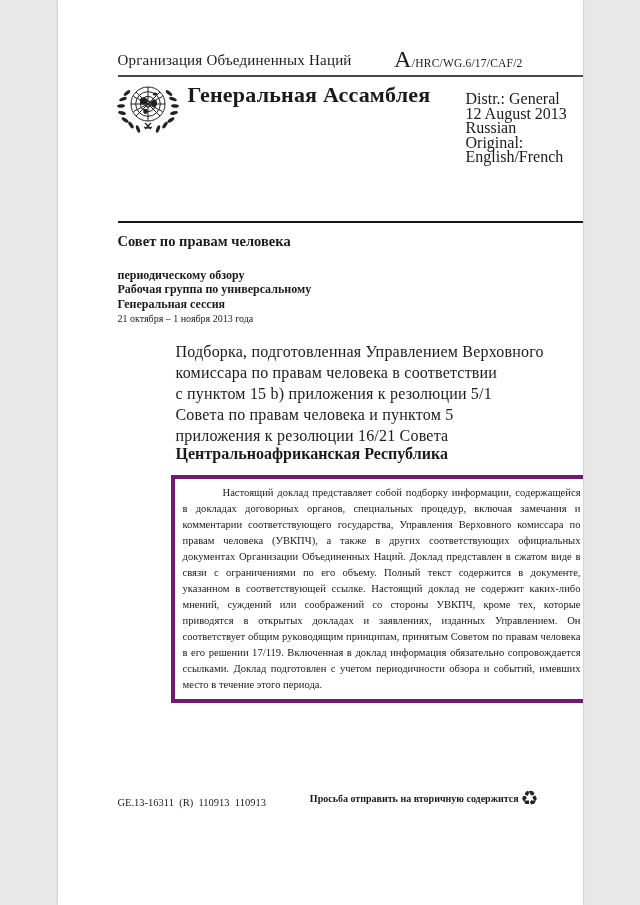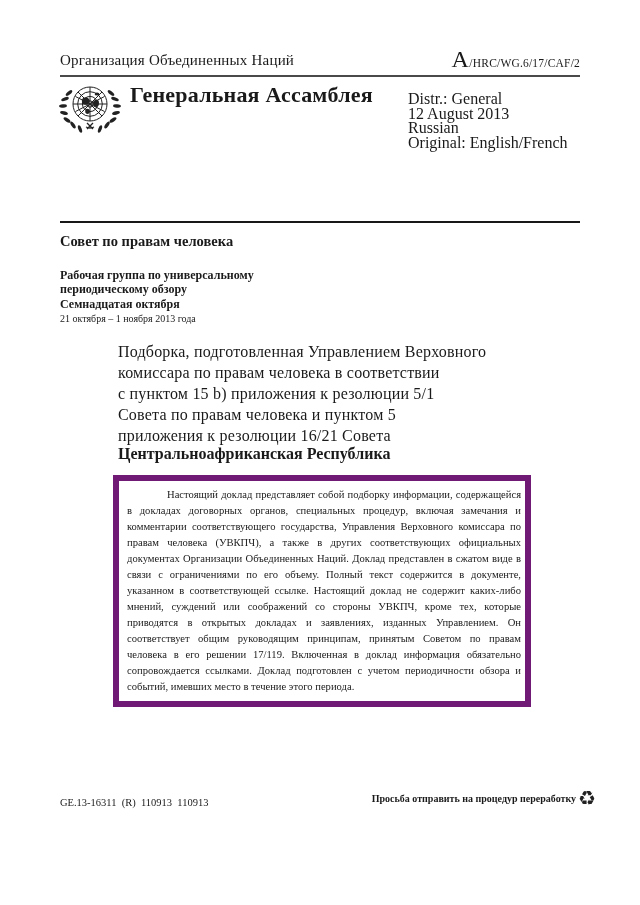--- a/index.html
+++ b/index.html
@@ -1,19 +1,19 @@
 <!DOCTYPE html>
 <html><head>
 <meta charset="utf-8">
 <style>
   * { margin: 0; padding: 0; box-sizing: border-box; }
   html, body { background: #e8e8e8; }
   .page {
     position: relative;
-    width: 640px;
+    width: 525px;
     height: 905px;
     margin: 0 auto;
     background: #ffffff;
     font-family: "Liberation Serif", "DejaVu Serif", serif;
     color: #1a1a1a;
     overflow: hidden;
     box-shadow: 0 0 2px rgba(0,0,0,.25);
   }
   .org-name {
     position: absolute; left: 60px; top: 52px;
@@ -52,21 +52,21 @@
   .main-title {
     position: absolute; left: 118px; top: 341px; width: 420px;
     font-size: 16px; font-weight: normal; line-height: 21px; letter-spacing: .2px;
   }
   .country {
     position: absolute; left: 118px; top: 445px;
     font-size: 16px; font-weight: bold;
   }
   .summary-box {
     position: absolute; left: 113px; top: 475px; width: 418px; min-height: 183px;
-    border: 6px solid #701a75;
+    border: 4px solid #701a75;
     padding: 6px 4px 6px 8px;
   }
   .summary-text {
     font-size: 10.6px; line-height: 16px;
     text-align: justify; text-indent: 40px;
   }
   .footer-left {
     position: absolute; left: 60px; top: 797px;
     font-size: 10.5px; white-space: pre;
   }
@@ -137,40 +137,40 @@
     <div>Distr.: General</div>
     <div>12 August 2013</div>
     <div>Russian</div>
     <div>Original: English/French</div>
   </div>
 
   <div class="rule-2"></div>
 
   <div class="session-block">
     <div class="session-body">Совет по правам человека</div>
+    <div class="session-line">периодическому обзору</div>
     <div class="session-line">Рабочая группа по универсальному</div>
-    <div class="session-line">периодическому обзору</div>
-    <div class="session-title">Семнадцатая октября</div>
+    <div class="session-title">Генеральная сессия</div>
     <div class="session-dates">21 октября – 1 ноября 2013 года</div>
   </div>
 
   <div class="main-title">
     <div>Подборка, подготовленная Управлением Верховного</div>
     <div>комиссара по правам человека в соответствии</div>
     <div>с пунктом 15 b) приложения к резолюции 5/1</div>
     <div>Совета по правам человека и пунктом 5</div>
     <div>приложения к резолюции 16/21 Совета</div>
   </div>
 
   <div class="country">Центральноафриканская Республика</div>
 
   <div class="summary-box">
     <div class="summary-text">Настоящий доклад представляет собой подборку информации, содержащейся в докладах договорных органов, специальных процедур, включая замечания и комментарии соответствующего государства, Управления Верховного комиссара по правам человека (УВКПЧ), а также в других соответствующих официальных документах Организации Объединенных Наций. Доклад представлен в сжатом виде в связи с ограничениями по его объему. Полный текст содержится в документе, указанном в соответствующей ссылке. Настоящий доклад не содержит каких-либо мнений, суждений или соображений со стороны УВКПЧ, кроме тех, которые приводятся в открытых докладах и заявлениях, изданных Управлением. Он соответствует общим руководящим принципам, принятым Советом по правам человека в его решении 17/119. Включенная в доклад информация обязательно сопровождается ссылками. Доклад подготовлен с учетом периодичности обзора и событий, имевших место в течение этого периода.</div>
   </div>
 
   <div class="footer-left">GE.13-16311  (R)  110913  110913</div>
 
   <div class="footer-right">
-    <span class="note">Просьба отправить на процедур переработку</span>
+    <span class="note">Просьба отправить на вторичную содержится</span>
     <span class="recycle">♻</span>
   </div>
 
 </div>
 
 </body></html>

